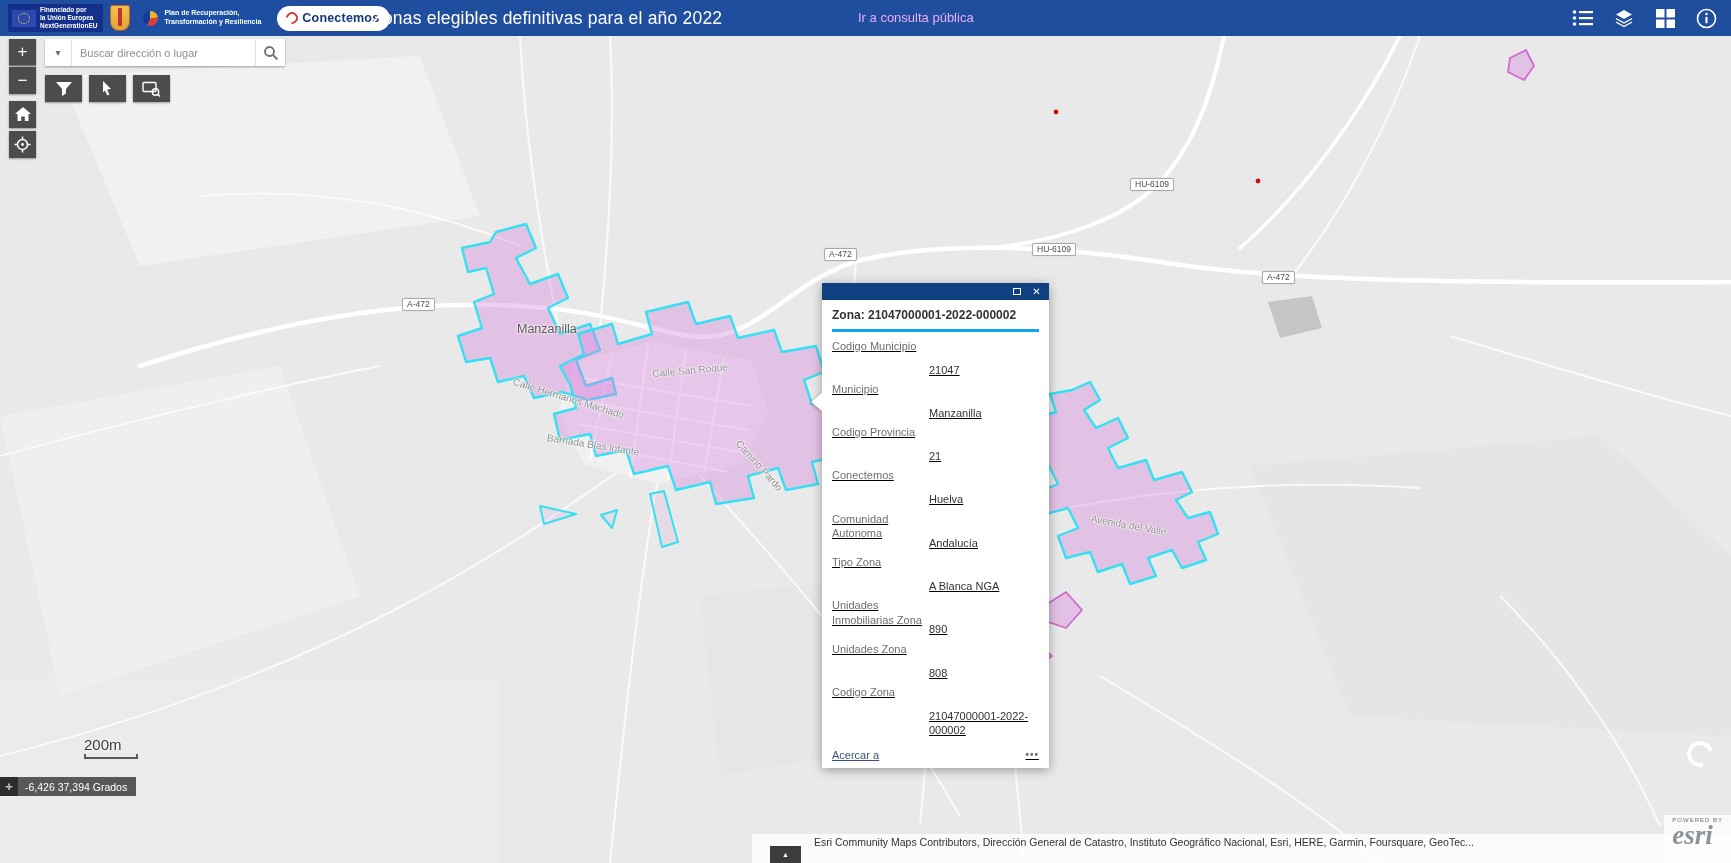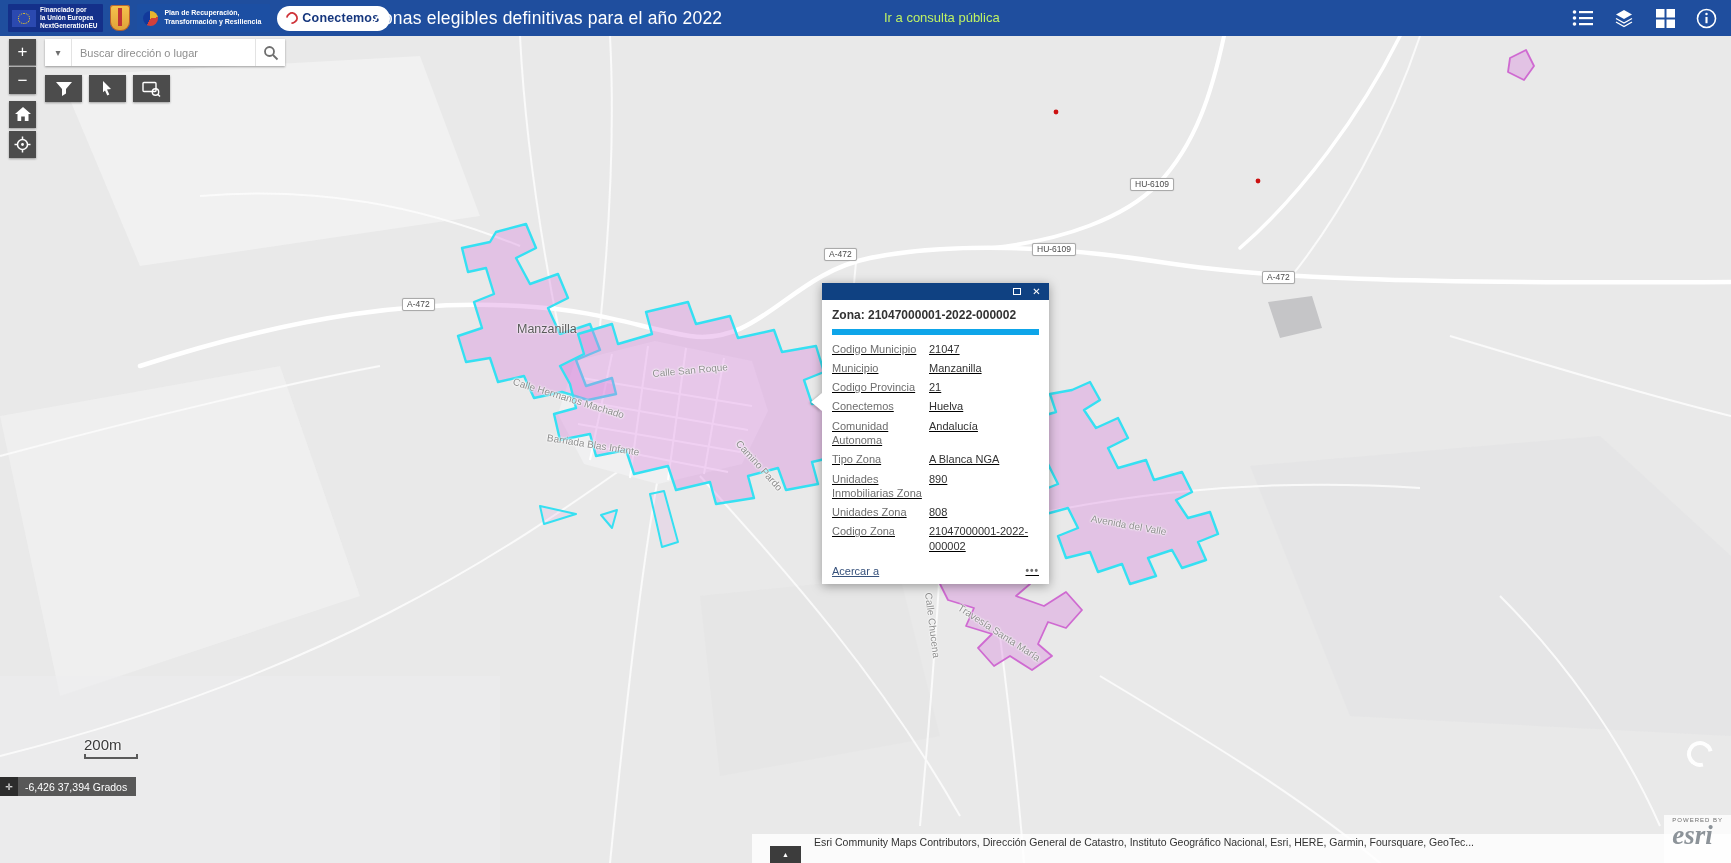--- a/index.html
+++ b/index.html
@@ -16,21 +16,21 @@
   .crest{width:20px;height:26px;background:linear-gradient(180deg,#f6c34c,#dfa139);border-radius:3px 3px 9px 9px;
     position:relative;box-shadow:inset 0 0 0 1px rgba(140,30,30,.55);flex:none;}
   .crest::after{content:"";position:absolute;left:8px;top:3px;width:4px;height:18px;background:#c23434;}
   .plan-logo{height:28px;background:#1c4fa3;display:flex;align-items:center;gap:6px;padding:0 9px 0 6px;border-radius:1px;}
   .plan-arc{width:15px;height:15px;border-radius:50%;background:conic-gradient(#e8b52f 0 22%,#d2403a 22% 58%,#12399b 58%);flex:none;}
   .plan-text{color:#fff;font-size:7px;line-height:1.25;font-weight:bold;white-space:nowrap;}
   .cone-logo{height:25px;background:#fff;border-radius:13px;display:flex;align-items:center;gap:4px;padding:0 11px 0 9px;}
   .swirl{width:12px;height:12px;border:2.4px solid #cf3339;border-radius:50%;border-left-color:transparent;transform:rotate(-40deg);flex:none;}
   .cone-text{color:#16377e;font-weight:bold;font-size:12.5px;letter-spacing:.2px;}
   .page-title{position:absolute;left:372px;top:0;line-height:36px;color:#fff;font-size:17.5px;letter-spacing:.2px;white-space:nowrap;}
-  .consulta{position:absolute;left:884px;top:0;line-height:36px;color:#bef264;font-size:13px;text-decoration:none;cursor:pointer;white-space:nowrap;}
+  .consulta{position:absolute;left:858px;top:0;line-height:36px;color:#f0abfc;font-size:13px;text-decoration:none;cursor:pointer;white-space:nowrap;}
   .hicons{position:absolute;right:14px;top:0;height:36px;display:flex;align-items:center;gap:19px;}
   .hicon{width:22px;height:22px;display:flex;align-items:center;justify-content:center;cursor:pointer;}
 
   
   .map{position:absolute;top:36px;left:0;right:0;bottom:0;background:var(--map-bg,#e9e9e9);overflow:hidden;}
   .map svg.base{position:absolute;top:0;left:0;}
   .zone-sel{fill:var(--zone-fill,#d883de);fill-opacity:.38;stroke:var(--zone-stroke-selected,#35e0f2);stroke-width:2.4;stroke-linejoin:round;cursor:pointer;}
   .zone-alt{fill:var(--zone-fill,#d883de);fill-opacity:.38;stroke:var(--zone-stroke,#cf6ad1);stroke-width:1.8;stroke-linejoin:round;cursor:pointer;}
   .sliver{fill:var(--zone-fill,#d883de);fill-opacity:.15;stroke:var(--zone-stroke-selected,#35e0f2);stroke-width:2;stroke-linejoin:round;cursor:pointer;}
   .maplabel{position:absolute;color:#8f8f8f;font-size:10px;white-space:nowrap;z-index:5;
@@ -55,24 +55,24 @@
   .toolbar{position:absolute;left:45px;top:75px;display:flex;gap:7px;z-index:40;}
   .tbtn{width:37px;height:27px;background:var(--control-bg,#4c4c4c);display:flex;align-items:center;justify-content:center;
     cursor:pointer;box-shadow:0 1px 2px rgba(0,0,0,.35);}
 
   
   .popup{position:absolute;left:822px;top:283px;width:227px;z-index:60;box-shadow:0 2px 10px rgba(0,0,0,.35);font-size:11px;}
   .popup-header{height:17px;background:var(--popup-header-bg,#0f4182);display:flex;justify-content:flex-end;align-items:center;gap:3px;padding:0 4px;}
   .ph-btn{width:17px;height:15px;color:#fff;display:flex;align-items:center;justify-content:center;font-size:10px;cursor:pointer;}
   .max-box{width:8px;height:7px;border:1.5px solid #fff;display:inline-block;}
   .popup-body{background:#fff;padding:8px 10px 7px;position:relative;}
-  .popup-title{font-weight:bold;color:#323232;font-size:12px;padding-bottom:7px;border-bottom:6px solid #0ea5e9;margin-bottom:4px;}
+  .popup-title{font-weight:bold;color:#323232;font-size:12px;padding-bottom:7px;border-bottom:3px solid #0ea5e9;margin-bottom:4px;}
   .prow{display:flex;padding:2.5px 0;text-decoration:underline;}
   .plabel{width:97px;flex:none;color:#6e6e6e;line-height:1.3;padding-right:6px;}
-  .pvalue{flex:1;color:#323232;line-height:1.3;word-break:break-word;}
+  .pvalue{flex:1;color:#323232;line-height:1.3;word-break:break-word;margin-top:24px;}
   .popup-footer{display:flex;justify-content:space-between;align-items:center;margin-top:9px;text-decoration:underline;}
   .zoomto{color:var(--link-color,#36517b);text-decoration:underline;cursor:pointer;}
   .pmenu{color:#6e6e6e;font-weight:bold;font-size:10px;letter-spacing:1px;cursor:pointer;}
   .popup-pointer{position:absolute;left:-11px;top:110px;width:0;height:0;border-top:9px solid transparent;
     border-bottom:9px solid transparent;border-right:11px solid #fff;filter:drop-shadow(-2px 1px 1px rgba(0,0,0,.2));}
 
   
   .scalebar{position:absolute;left:84px;top:736px;z-index:45;color:#3a3a3a;font-size:15px;text-shadow:0 0 2px #fff,0 0 2px #fff;}
   .scalebar .bar{width:54px;height:5px;border-left:2px solid #5a5a5a;border-right:2px solid #5a5a5a;border-bottom:2px solid #5a5a5a;margin-top:1px;}
   .coords{position:absolute;left:0;top:777px;height:19px;background:rgba(62,62,62,.85);color:#fff;display:flex;

